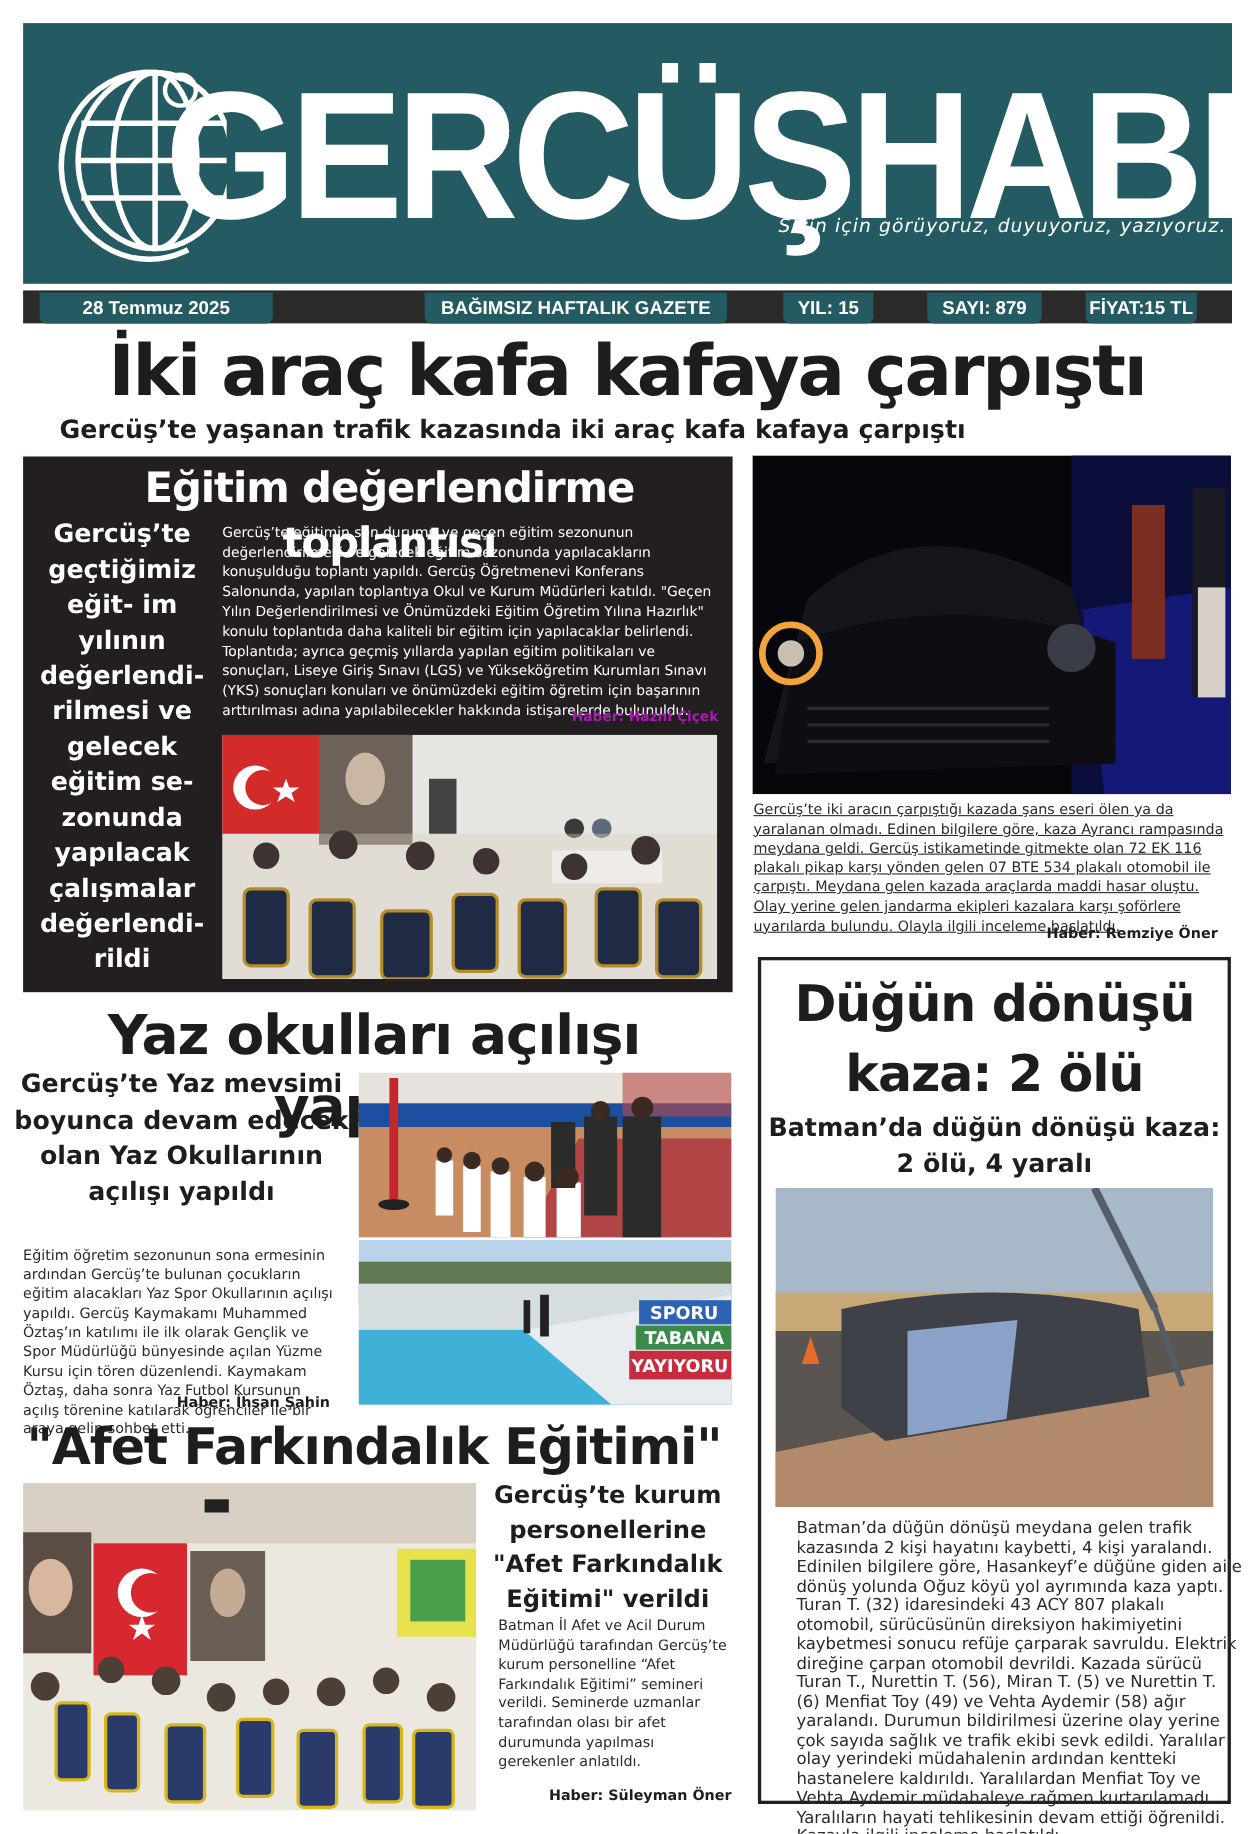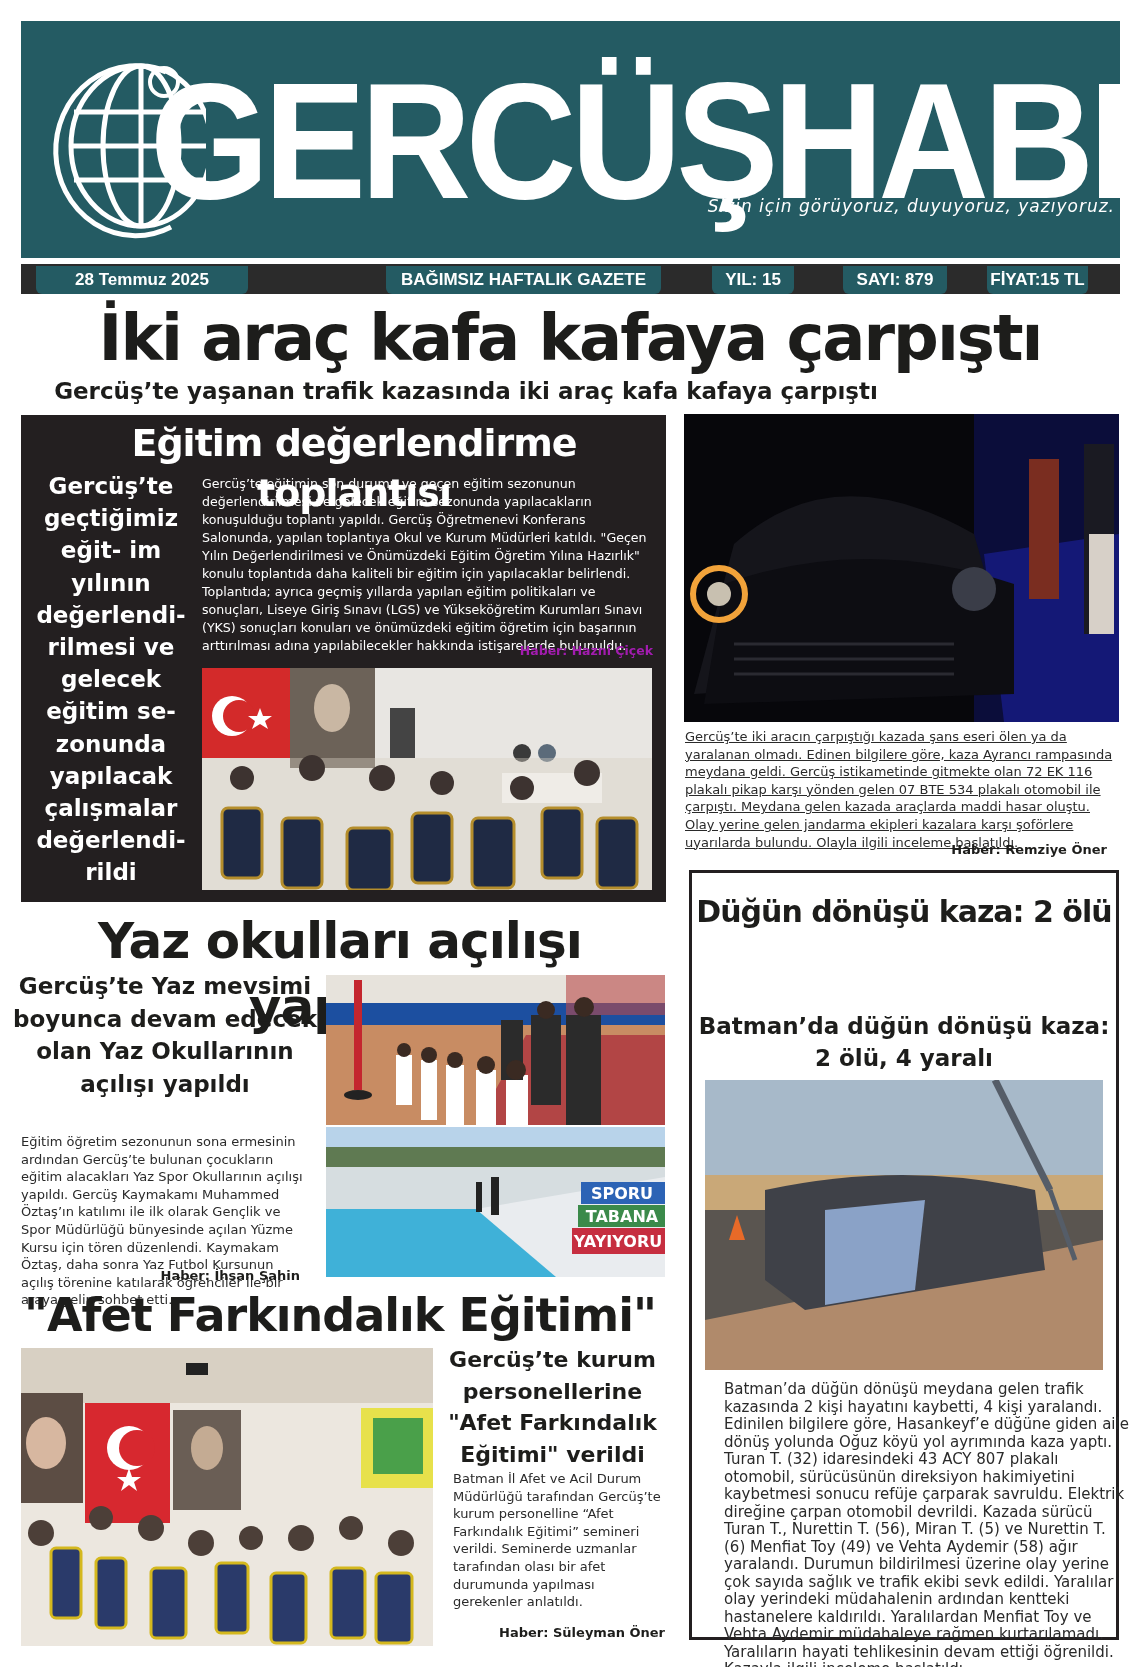--- a/index.html
+++ b/index.html
@@ -27,21 +27,21 @@
   .edu-body { left: 202px; top: 475px; width: 452px; color: #fff; font-size: 12.6px; line-height: 18px; }
   .edu-byline { left: 500px; top: 643px; width: 153px; text-align: right; color: #a21caf; font-weight: bold; font-size: 12.5px; }
   .photo { overflow: hidden; }
 
   
   .car-caption { left: 685px; top: 728px; width: 435px; font-size: 13px; line-height: 17.6px; color: #2a2a2a; text-decoration: underline; }
   .car-byline { left: 900px; top: 842px; width: 207px; text-align: right; font-weight: bold; font-size: 13px; }
 
   
   .wed-box { left: 689px; top: 870px; width: 430px; height: 770px; border: 3px solid #231f20; }
-  .wed-title { left: 692px; top: 880px; width: 424px; text-align: center; font-weight: bold; font-size: 30px; line-height: 64px; letter-spacing: -1px; }
+  .wed-title { left: 692px; top: 880px; width: 424px; text-align: center; font-weight: bold; font-size: 46px; line-height: 64px; letter-spacing: -1px; }
   .wed-sub { left: 692px; top: 1010px; width: 424px; text-align: center; font-weight: bold; font-size: 23px; line-height: 32px; }
   .wed-body { left: 724px; top: 1381px; width: 405px; font-size: 15px; line-height: 17.5px; color: #2a2a2a; }
 
   
   .yaz-title { left: 0; top: 908px; width: 680px; text-align: center; font-weight: bold; font-size: 50px; line-height: 66px; letter-spacing: -1px; }
   .yaz-sub { left: 10px; top: 970px; width: 310px; text-align: center; font-weight: bold; font-size: 23px; line-height: 32.5px; }
   .yaz-body { left: 21px; top: 1101px; width: 285px; font-size: 13px; line-height: 17.6px; color: #2a2a2a; margin-top: 32px; }
   .yaz-byline { left: 150px; top: 1268px; width: 150px; text-align: right; font-weight: bold; font-size: 13px; }
 
   

